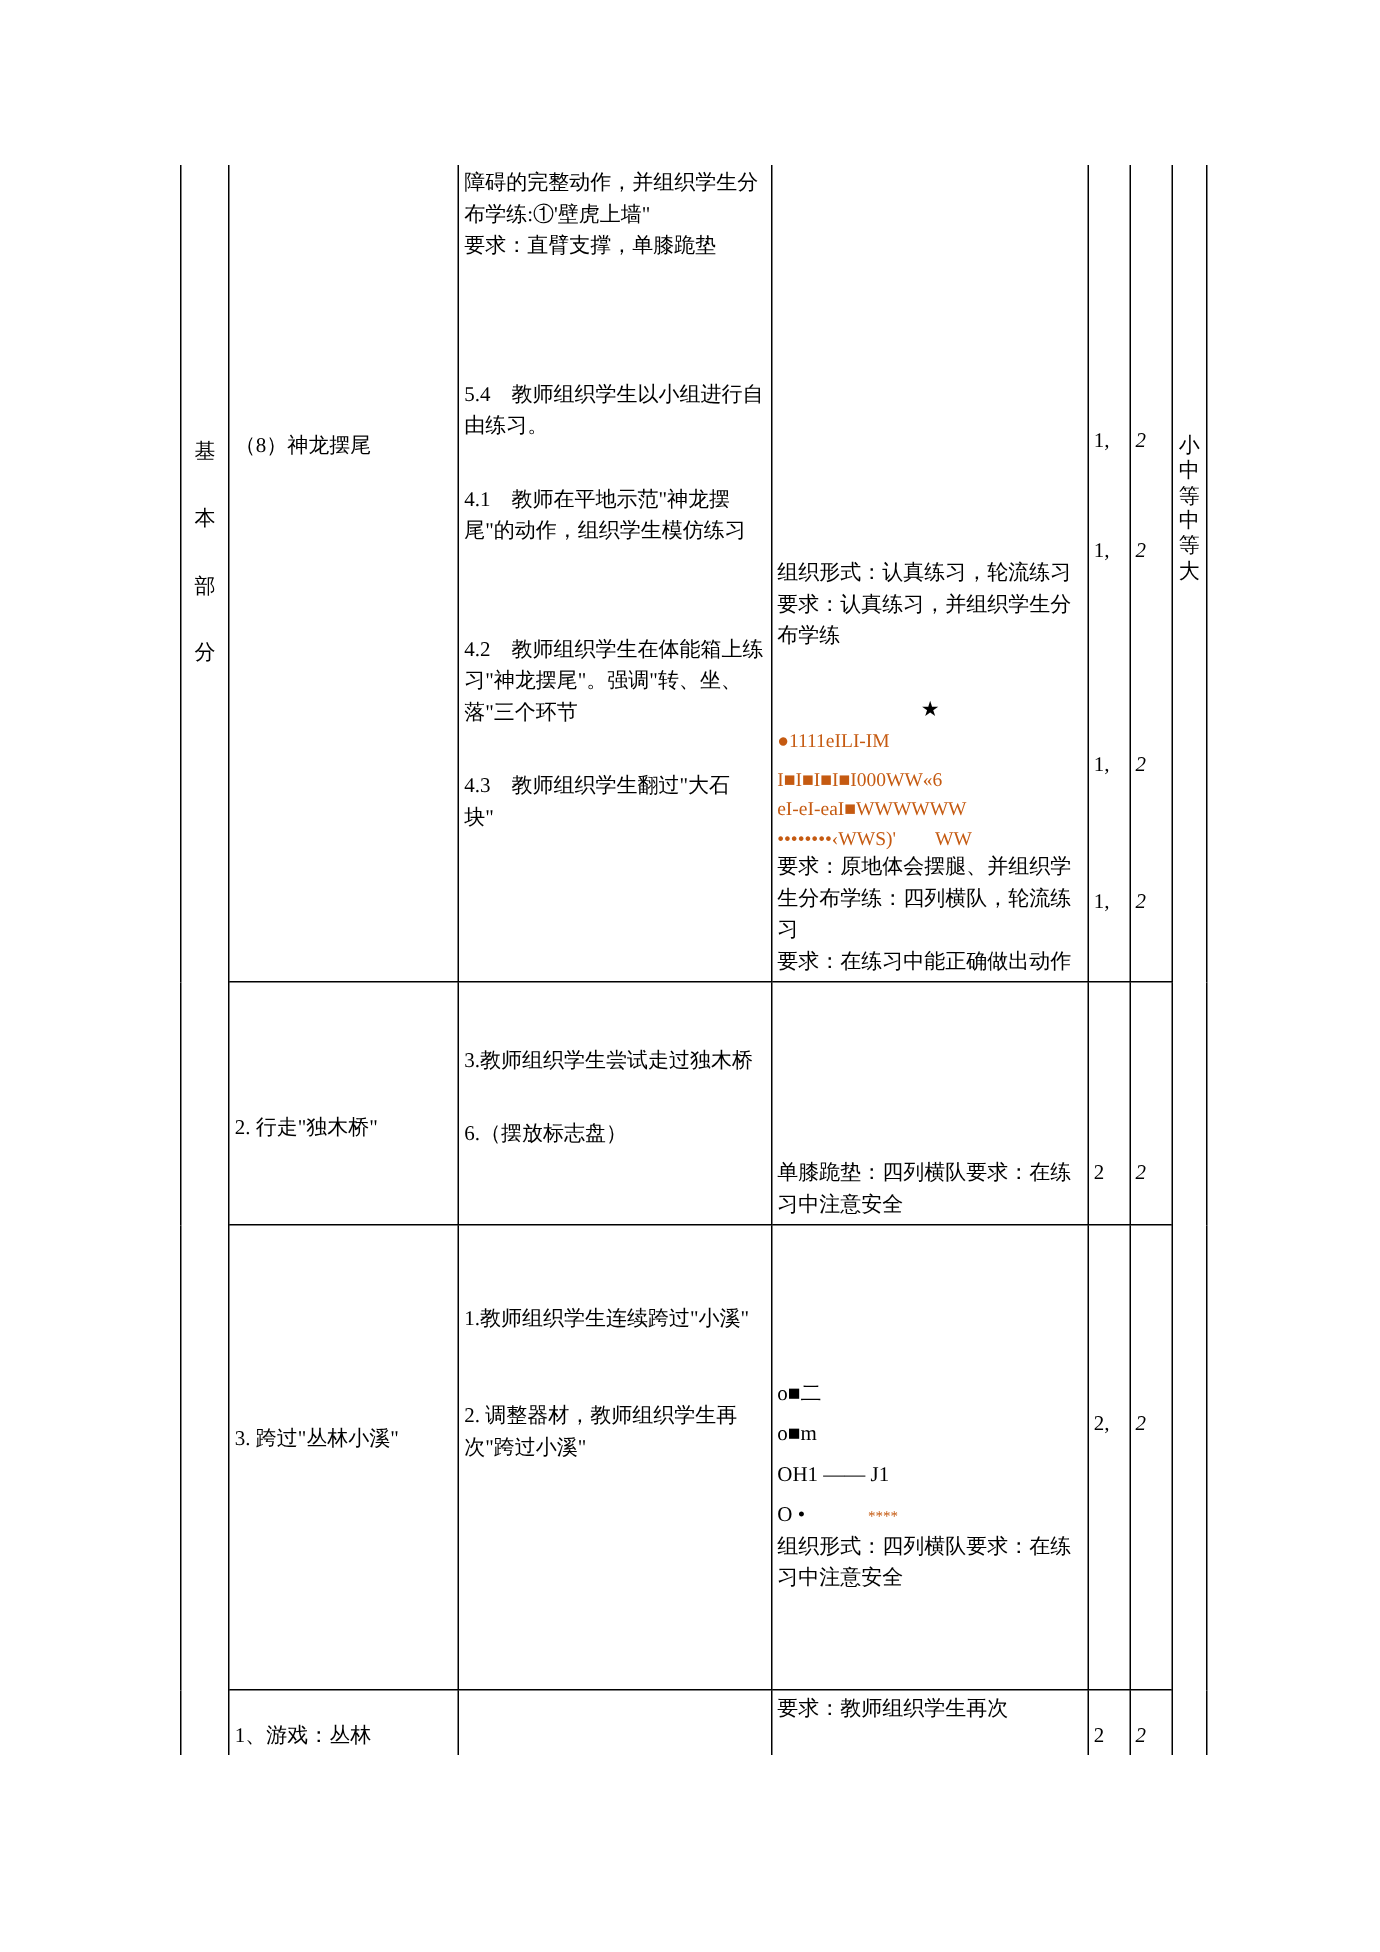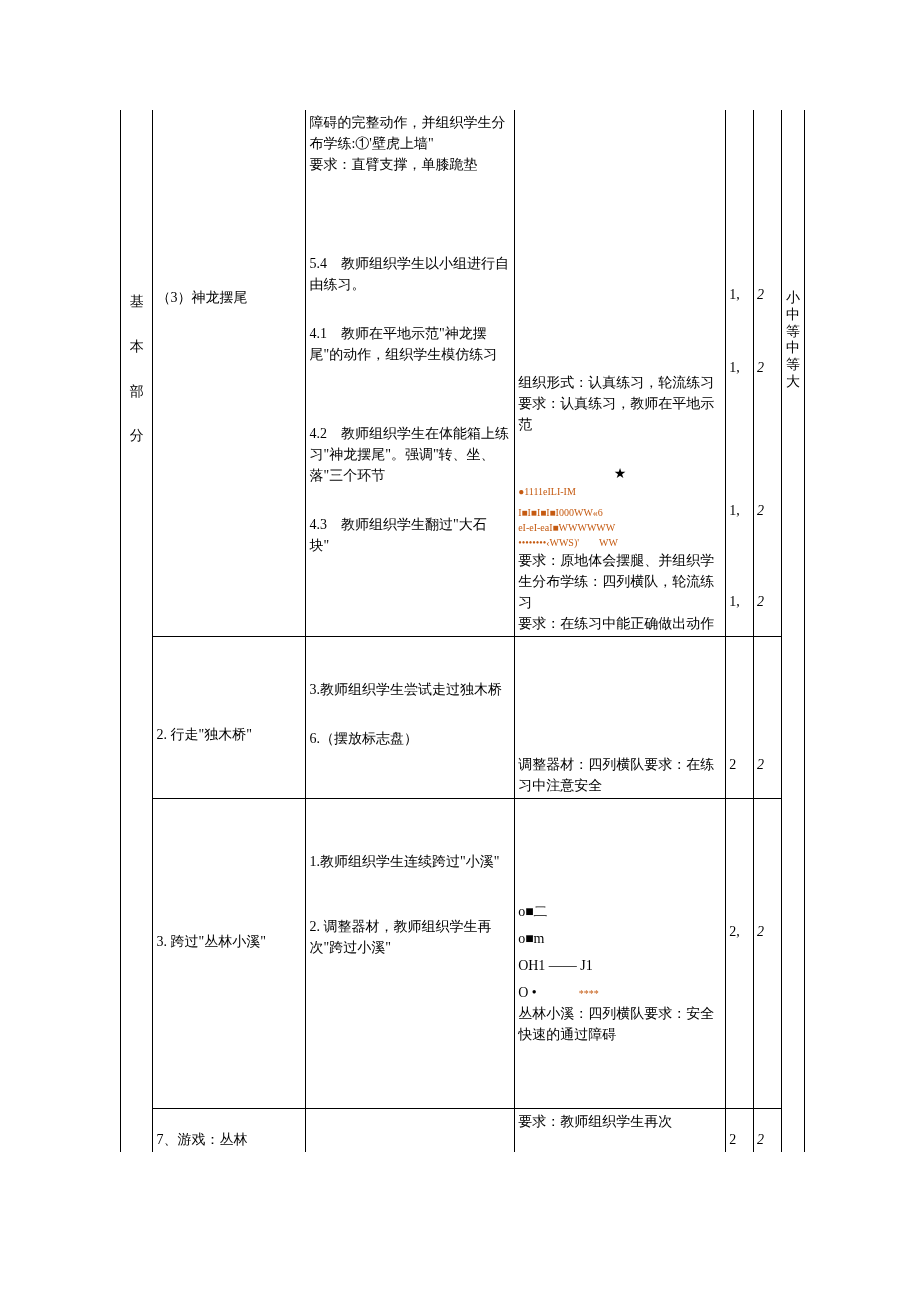--- a/index.html
+++ b/index.html
@@ -44,21 +44,21 @@
   }
   .vertical span { display: block; }
   .v-int {
     text-align: center;
     line-height: 1.2;
     padding-top: 180px;
   }
   .v-int span { display: block; }
   .italic { font-style: italic; }
   .star { text-align: center; }
-  .orange { color: #c55a11; font-size: 10px; }
+  .orange { color: #c55a11; font-size: 13px; }
   .orange2 { color: #c55a11; font-size: 10px; }
   .teacher-block { margin-bottom: 28px; }
   .teacher-block:last-child { margin-bottom: 0; }
   .activity-cell { padding-top: 2px; }
   td.no-top { border-top: none; }
   td.no-bottom { border-bottom: none; }
 </style>
 </head>
 <body>
 
@@ -77,36 +77,36 @@
   <tbody>
         <tr>
     <td class="vertical no-top no-bottom" rowspan="4">
       <span>基</span>
       <span>本</span>
       <span>部</span>
       <span>分</span>
     </td>
     <td class="activity-cell no-top">
       <div style="height:175px;"></div>
-      <div>（3）神龙摆尾</div>
+      <div>（8）神龙摆尾</div>
     </td>
     <td class="no-top">
       <div class="teacher-block" style="white-space:pre-line;">障碍的完整动作，并组织学生分布学练:①'壁虎上墙"
 要求：直臂支撑，单膝跪垫</div>
       <div style="height:50px;"></div>
       <div class="teacher-block">5.4　教师组织学生以小组进行自由练习。</div>
       <div class="teacher-block">4.1　教师在平地示范"神龙摆尾"的动作，组织学生模仿练习</div>
       <div style="height:30px;"></div>
       <div class="teacher-block">4.2　教师组织学生在体能箱上练习"神龙摆尾"。强调"转、坐、落"三个环节</div>
       <div class="teacher-block">4.3　教师组织学生翻过"大石　块"</div>
     </td>
     <td class="no-top">
       <div style="height:260px;"></div>
       <div>组织形式：认真练习，轮流练习</div>
-      <div>要求：认真练习，教师在平地示范</div>
+      <div>要求：认真练习，并组织学生分布学练</div>
       <div style="height:28px;"></div>
       <div class="star">★</div>
       <div class="orange">●1111eILI-IM</div>
       <div style="height:6px;"></div>
       <div class="orange">I■I■I■I■I000WW«6</div>
       <div class="orange">eI-eI-eaI■WWWWWW</div>
       <div class="orange">••••••••‹WWS)'　　WW</div>
       <div>要求：原地体会摆腿、并组织学生分布学练：四列横队，轮流练习</div>
       <div>要求：在练习中能正确做出动作</div>
     </td>
@@ -145,21 +145,21 @@
       <div style="height:85px;"></div>
       <div>2. 行走"独木桥"</div>
     </td>
     <td>
       <div style="height:40px;"></div>
       <div class="teacher-block">3.教师组织学生尝试走过独木桥</div>
       <div class="teacher-block">6.（摆放标志盘）</div>
     </td>
     <td>
       <div style="height:115px;"></div>
-      <div>调整器材：四列横队要求：在练习中注意安全</div>
+      <div>单膝跪垫：四列横队要求：在练习中注意安全</div>
     </td>
     <td>
       <div style="height:115px;"></div>
       <div>2</div>
     </td>
     <td>
       <div style="height:115px;"></div>
       <div class="italic">2</div>
     </td>
   </tr>
@@ -178,36 +178,36 @@
     </td>
     <td>
       <div style="height:100px;"></div>
       <div>o■二</div>
       <div style="height:6px;"></div>
       <div>o■m</div>
       <div style="height:6px;"></div>
       <div><span>OH1 ―― J1</span></div>
       <div style="height:6px;"></div>
       <div><span>O •　　　</span><span class="orange2">****</span></div>
-      <div>丛林小溪：四列横队要求：安全快速的通过障碍</div>
+      <div>组织形式：四列横队要求：在练习中注意安全</div>
     </td>
     <td>
       <div style="height:120px;"></div>
       <div>2,</div>
     </td>
     <td>
       <div style="height:120px;"></div>
       <div class="italic">2</div>
     </td>
   </tr>
 
   <tr>
     <td class="no-bottom">
       <div style="height:18px;"></div>
-      <div>7、游戏：丛林</div>
+      <div>1、游戏：丛林</div>
     </td>
     <td class="no-bottom"></td>
     <td class="no-bottom">
       <div>要求：教师组织学生再次</div>
     </td>
     <td class="no-bottom">
       <div style="height:18px;"></div>
       <div>2</div>
     </td>
     <td class="no-bottom">

